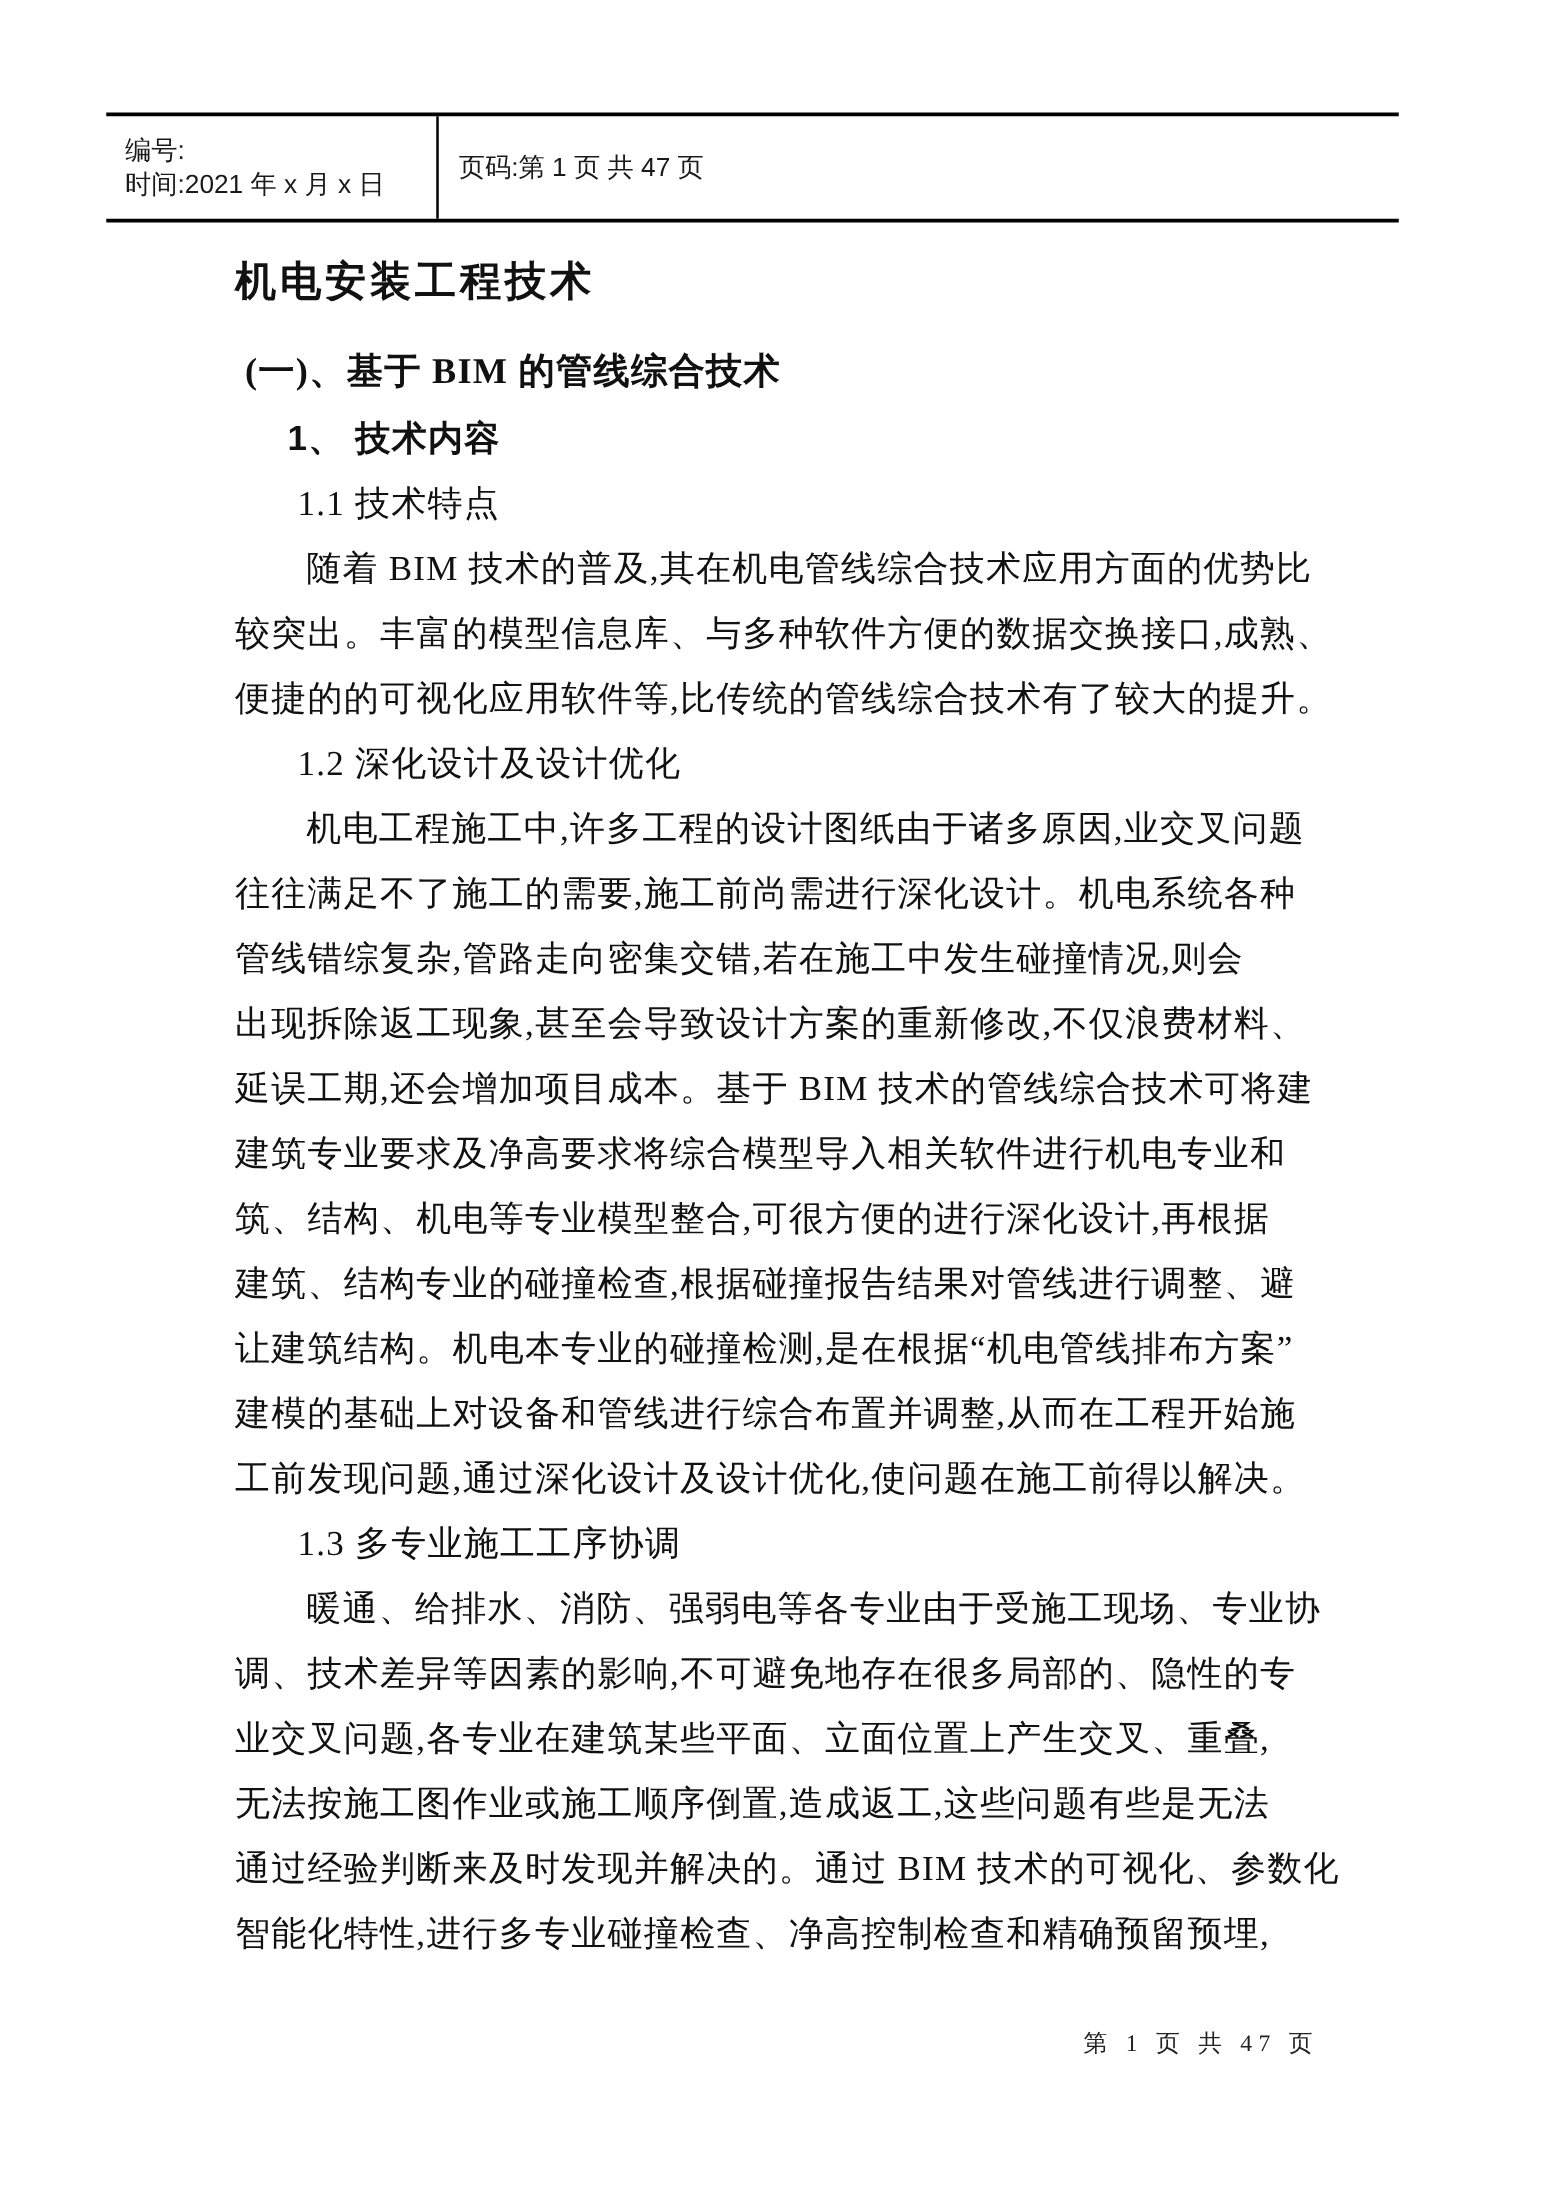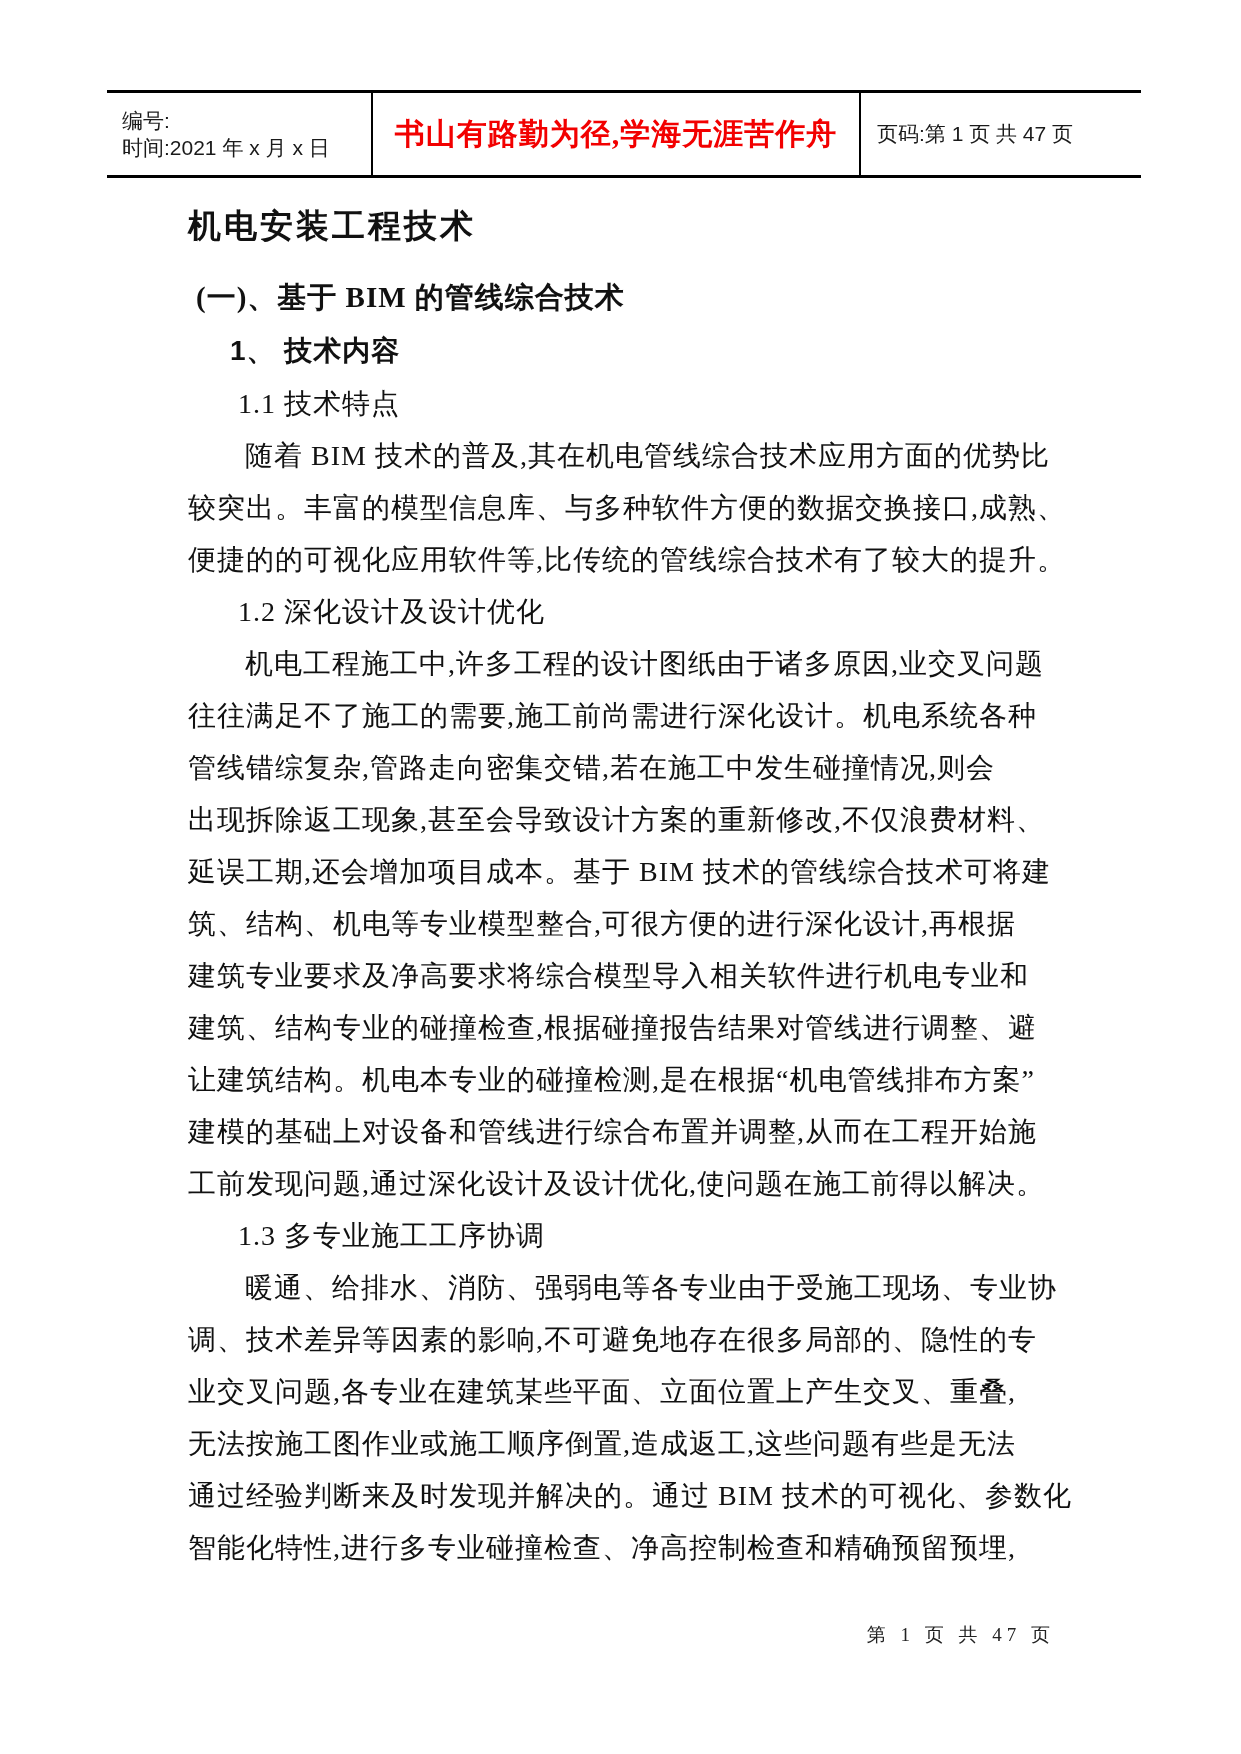--- a/index.html
+++ b/index.html
@@ -13,21 +13,21 @@
     height: 1754px;
     background: #ffffff;
     overflow: hidden;
     font-family: "Liberation Serif", serif;
     color: #111111;
   }
 
   
   .header {
     position: absolute;
-    left: 107px;
+    left: 85px;
     top: 90px;
     width: 1034px;
     height: 88px;
     border-top: 3px solid #000000;
     border-bottom: 3px solid #000000;
     box-sizing: border-box;
     display: flex;
     align-items: stretch;
   }
   .header .cell {
@@ -129,23 +129,20 @@
 </head>
 <body>
 
 <div class="page">
 
   <div class="header">
     <div class="cell c1">
       <div>编号:</div>
       <div>时间:2021 年 x 月 x 日</div>
     </div>
-    <div class="cell c2">
-      <div class="motto" style="color: rgb(242, 0, 0);">书山有路勤为径,学海无涯苦作舟</div>
-    </div>
     <div class="cell c3">
       <div>页码:第 1 页 共 47 页</div>
     </div>
   </div>
 
   <div class="doc" id="doc">
     <div class="title">机电安装工程技术</div>
 
   <div class="h1">(一)、基于 BIM 的管线综合技术</div>
       <div class="h2">1、 技术内容</div>
@@ -155,22 +152,22 @@
         <div class="line">较突出。丰富的模型信息库、与多种软件方便的数据交换接口,成熟、</div>
         <div class="line">便捷的的可视化应用软件等,比传统的管线综合技术有了较大的提升。</div>
       </div>
       <div class="h3">1.2 深化设计及设计优化</div>
       <div class="para">
         <div class="line first">机电工程施工中,许多工程的设计图纸由于诸多原因,业交叉问题</div>
         <div class="line">往往满足不了施工的需要,施工前尚需进行深化设计。机电系统各种</div>
         <div class="line">管线错综复杂,管路走向密集交错,若在施工中发生碰撞情况,则会</div>
         <div class="line">出现拆除返工现象,甚至会导致设计方案的重新修改,不仅浪费材料、</div>
         <div class="line">延误工期,还会增加项目成本。基于 BIM 技术的管线综合技术可将建</div>
+        <div class="line">建筑专业要求及净高要求将综合模型导入相关软件进行机电专业和</div>
         <div class="line">筑、结构、机电等专业模型整合,可很方便的进行深化设计,再根据</div>
-        <div class="line">建筑专业要求及净高要求将综合模型导入相关软件进行机电专业和</div>
         <div class="line">建筑、结构专业的碰撞检查,根据碰撞报告结果对管线进行调整、避</div>
         <div class="line">让建筑结构。机电本专业的碰撞检测,是在根据“机电管线排布方案”</div>
         <div class="line">建模的基础上对设备和管线进行综合布置并调整,从而在工程开始施</div>
         <div class="line">工前发现问题,通过深化设计及设计优化,使问题在施工前得以解决。</div>
       </div>
       <div class="h3">1.3 多专业施工工序协调</div>
       <div class="para">
         <div class="line first">暖通、给排水、消防、强弱电等各专业由于受施工现场、专业协</div>
         <div class="line">调、技术差异等因素的影响,不可避免地存在很多局部的、隐性的专</div>
         <div class="line">业交叉问题,各专业在建筑某些平面、立面位置上产生交叉、重叠,</div>

